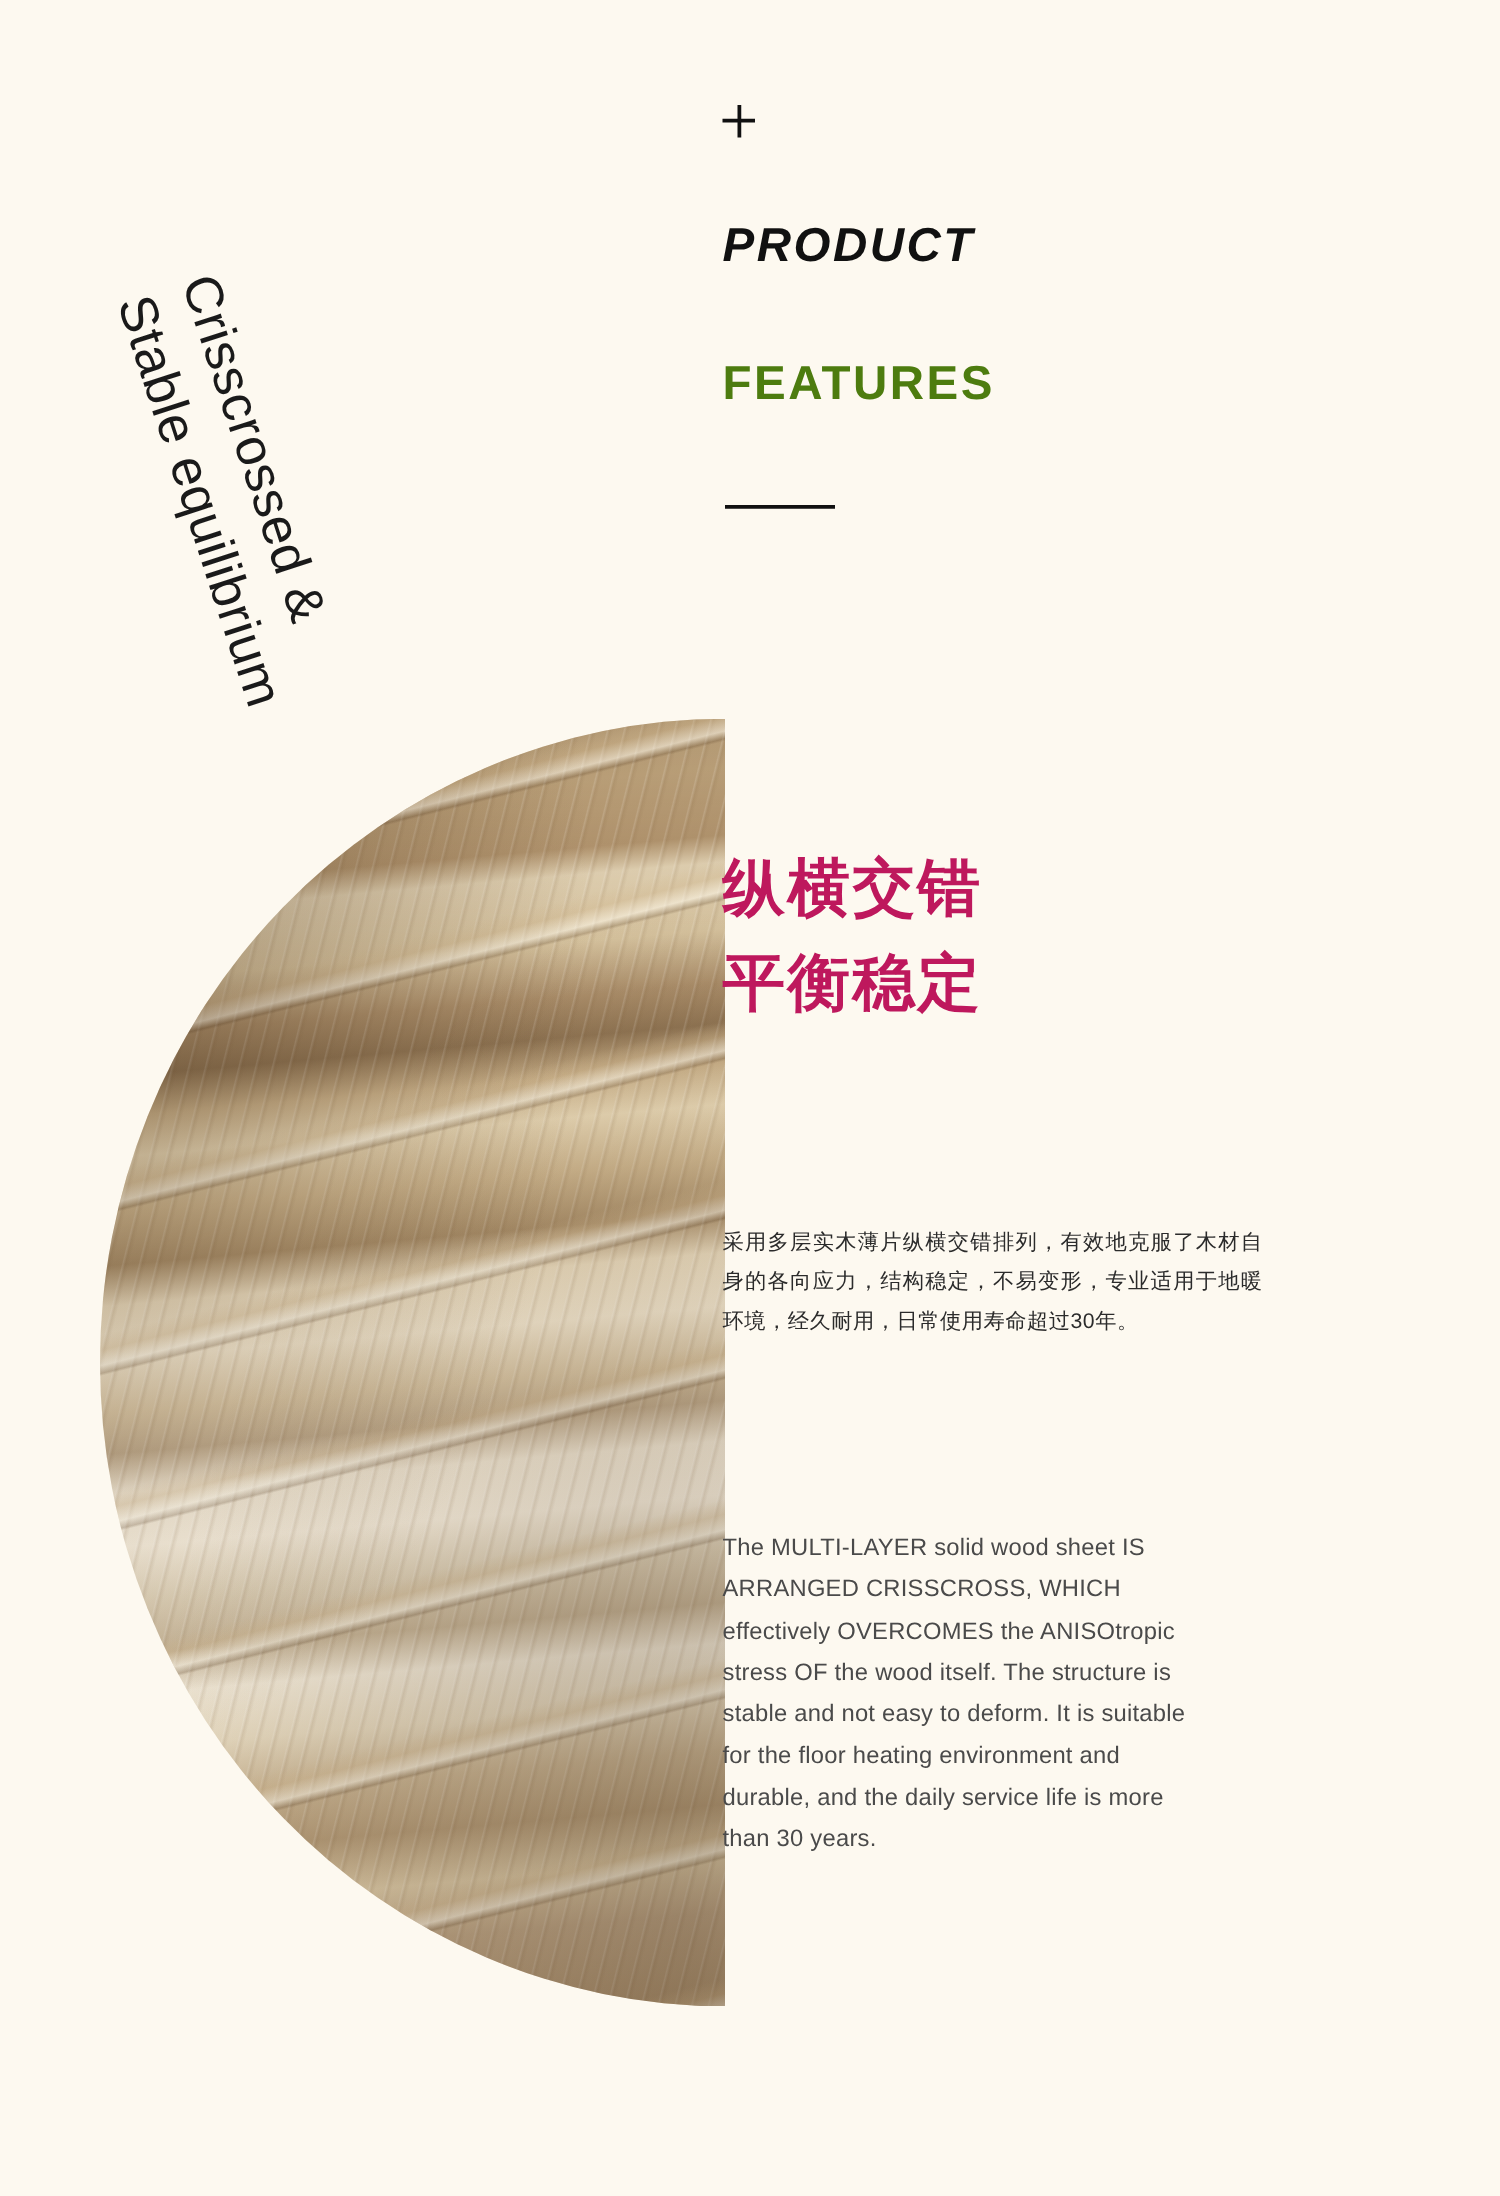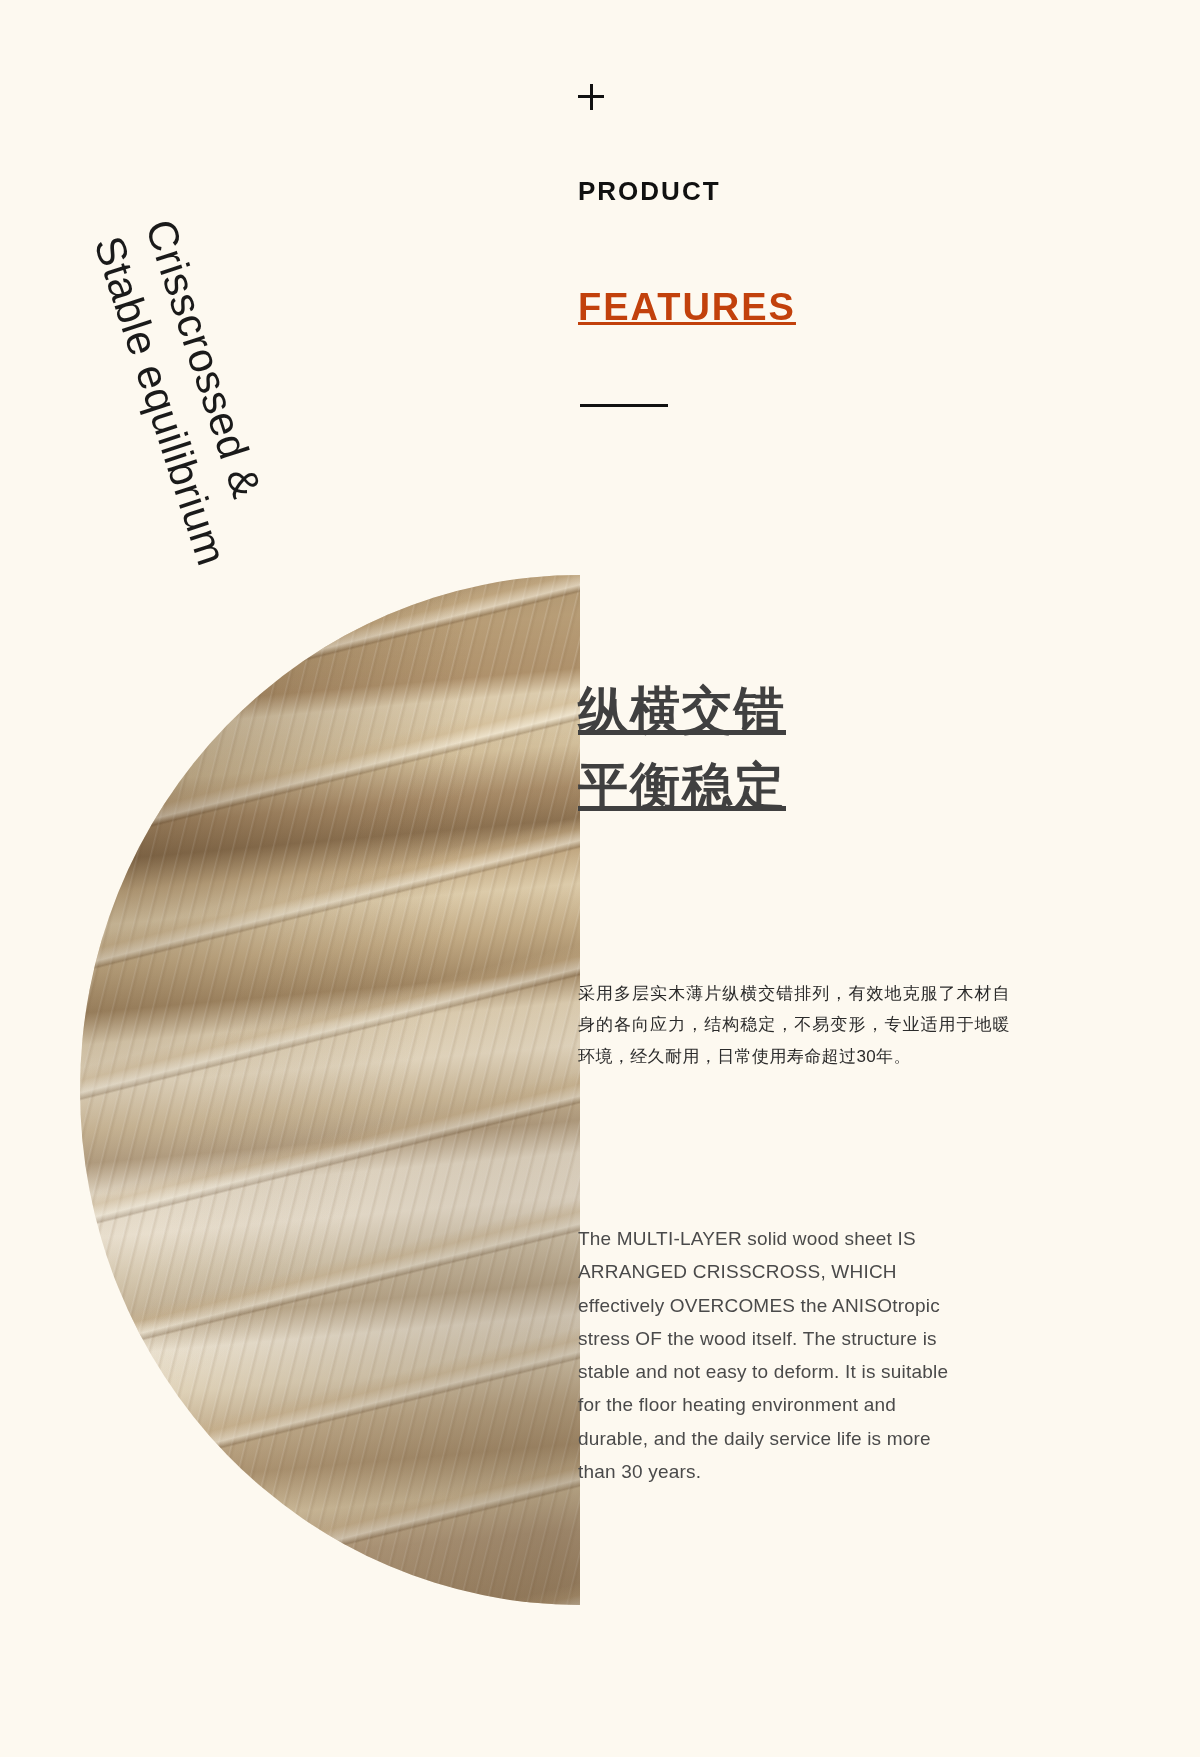--- a/index.html
+++ b/index.html
@@ -163,57 +163,56 @@
     left: 0; top: 13px; width: 26px; height: 3px;
   }
   .plus-icon::after {
     left: 11.5px; top: 1.5px; width: 3px; height: 26px;
   }
 
   .kicker {
     position: absolute;
     left: 0;
     top: 178px;
-    font-size: 26px;
+    font-size: 38px;
     font-weight: bold;
     letter-spacing: 2px;
     color: #111;
     line-height: 1.0;
+    font-style: italic;
   }
   .kicker2 {
     position: absolute;
     left: 0;
     top: 288px;
     font-size: 38px;
     font-weight: bold;
     letter-spacing: 2px;
-    color: #c2410c;
+    color: #4d7c0f;
     line-height: 1.0;
-    text-decoration: underline;
   }
 
   .rule {
     position: absolute;
     left: 2px;
     top: 404px;
     width: 88px;
     height: 3px;
     background: #111;
   }
 
   .cn-title {
     position: absolute;
     left: 0;
     top: 672px;
     font-size: 50px;
     font-weight: bold;
-    color: #404040;
+    color: #be185d;
     line-height: 1.52;
     letter-spacing: 2px;
-    text-decoration: underline;
   }
 
   .cn-body {
     position: absolute;
     left: 0;
     top: 978px;
     width: 432px;
     font-size: 17px;
     line-height: 1.85;
     color: #2b2b2b;

